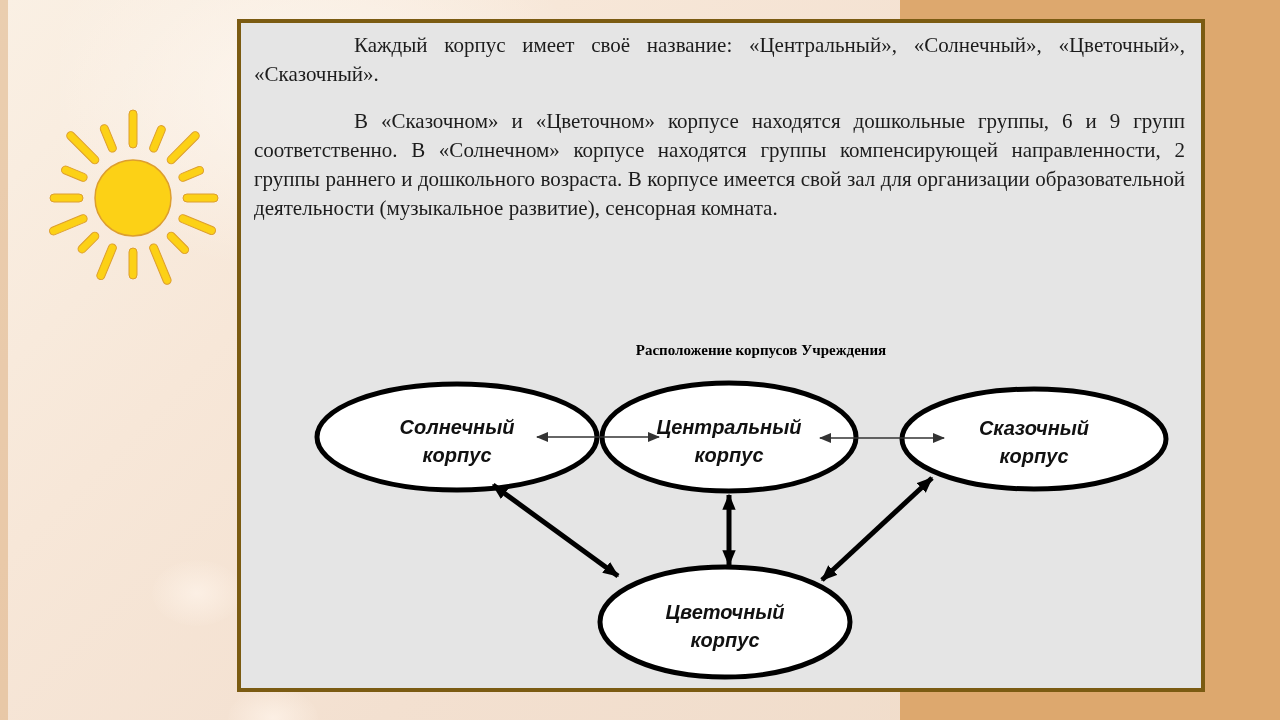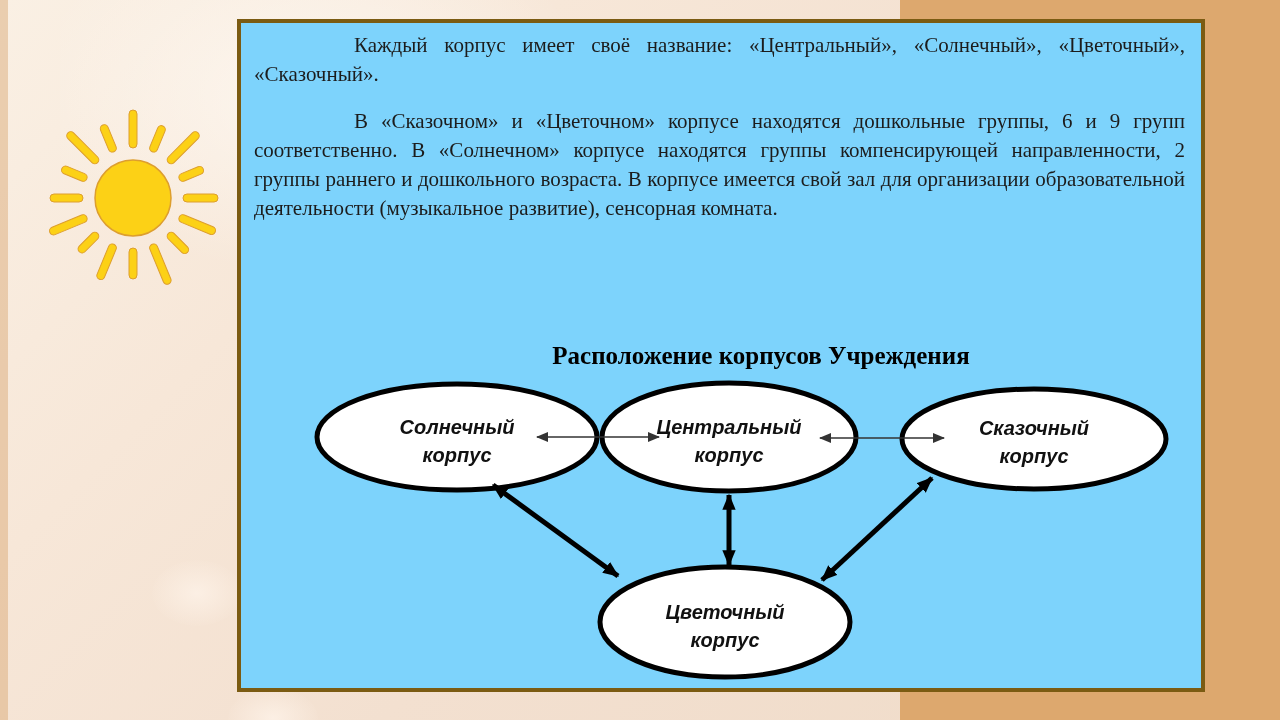--- a/index.html
+++ b/index.html
@@ -23,31 +23,31 @@
   }
   .blob{position:absolute;border-radius:50%;pointer-events:none;}
   .blob1{left:152px;top:560px;width:90px;height:66px;
     background:radial-gradient(ellipse, rgba(252,240,229,0.95), rgba(252,240,229,0) 75%);}
   .blob2{left:228px;top:688px;width:90px;height:60px;
     background:radial-gradient(ellipse, rgba(252,240,229,0.95), rgba(252,240,229,0) 75%);}
   .sun{position:absolute;left:30px;top:95px;width:210px;height:210px;}
 
   .content-box{
     position:absolute;left:237px;top:19px;width:960px;height:665px;
-    background:#7dd3fc;border:4px solid #7b5b12;
+    background:#e5e5e5;border:4px solid #7b5b12;
   }
   .text-block{
     padding:8px 16px 0 13px;
     font-size:21px;line-height:29px;color:#1c1c1c;
     text-align:justify;
   }
   .text-block p{margin:0 0 18px 0;text-indent:100px;}
   .diagram-title{
     position:absolute;left:80px;right:0;top:319px;
-    text-align:center;font-weight:bold;font-size:25px;color:#000;
+    text-align:center;font-weight:bold;font-size:15px;color:#000;
   }
   .diagram-svg{position:absolute;left:0;top:348px;}
   .node-ellipse{fill:#ffffff;stroke:#000;stroke-width:5;}
   .node-label{
     font-family:"Liberation Sans", sans-serif;
     font-weight:bold;font-style:italic;font-size:20px;fill:#111;
     text-anchor:middle;
   }
   .arrow-thin{stroke:#333;stroke-width:1.5;}
   .arrow-thick{stroke:#000;stroke-width:5;}

